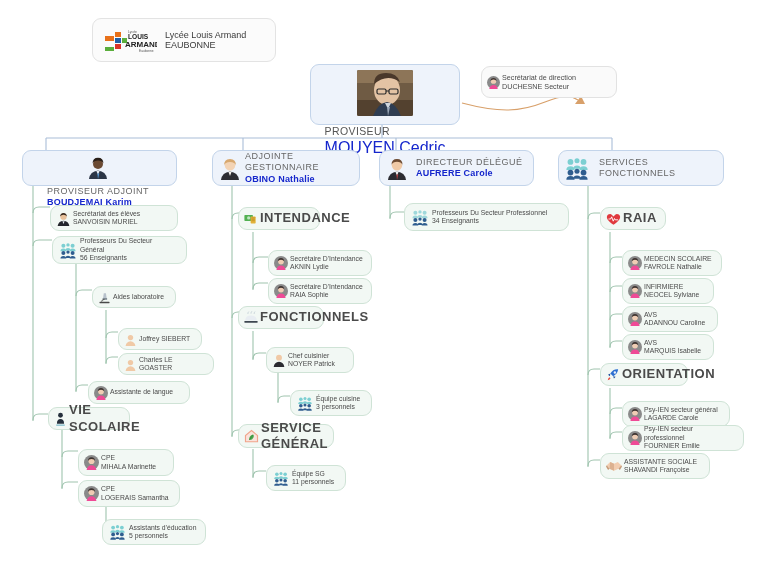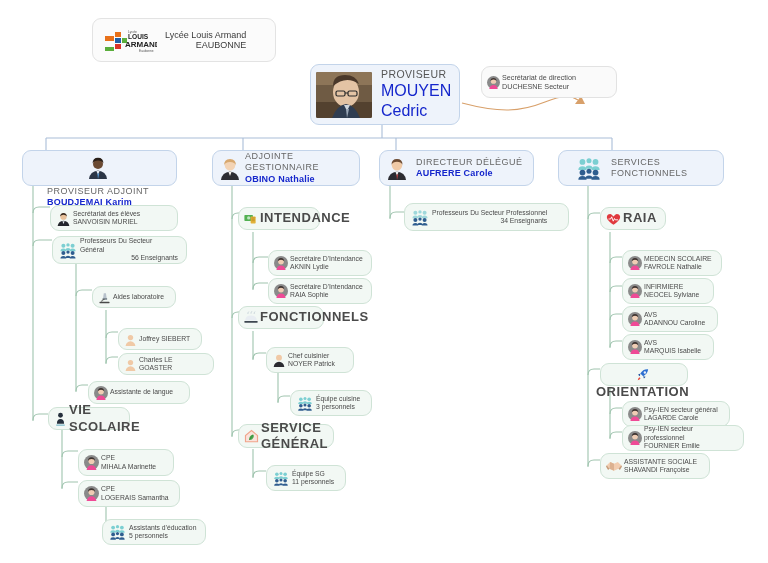--- a/index.html
+++ b/index.html
@@ -42,21 +42,21 @@
   
   .t-root-role{font-size:10.5px;color:#555;letter-spacing:.4px;}
   .t-root-name{font-size:16px;color:#1526cc;font-weight:normal;}
   .t-l2-role{font-size:9px;color:#666;letter-spacing:.5px;}
   .t-l2-name{font-size:9px;color:#1526cc;font-weight:bold;letter-spacing:.2px;}
   .t-sec{font-size:7.2px;color:#4a4a4a;}
   .t-cat{font-size:13px;color:#4a4a4a;letter-spacing:.5px;font-weight:bold;}
   .t-item{font-size:6.8px;color:#4a4a4a;}
   .t-logo1{font-size:9px;color:#3b3b3b;}
   .t-logo2{font-size:9px;color:#3b3b3b;}
-  .center{text-align:right;}
+  .center{text-align:left;}
 
   
   #logo-card{
     position:absolute;left:92px;top:18px;width:184px;height:44px;
     background:#fbfbfb;border:1px solid #e3e3e3;border-radius:9px;
     display:flex;align-items:center;gap:8px;padding:0 10px;box-sizing:border-box;
   }
   .logomark{width:54px;height:30px;position:relative;flex:none;}
 
   
@@ -171,21 +171,21 @@
         <text x="22" y="22" font-family="Liberation Sans, sans-serif" font-size="8" font-weight="bold" fill="#222">ARMAND</text>
         <text x="36" y="27" font-family="Liberation Sans, sans-serif" font-size="3.2" fill="#555">Eaubonne</text>
       </svg>
     </div>
     <div class="txt">
       <div class="t-logo1 center">Lycée Louis Armand</div>
       <div class="t-logo2 center">EAUBONNE</div>
     </div>
   </div>
 
-  <div class="node blue" style="left:310px;top:64px;width:150px;height:61px;padding:5px;gap:9px;">
+  <div class="node blue" style="left:310px;top:64px;width:150px;height:61px;padding:5px;gap:9px;flex-direction:column;">
     <div class="photo">
       <svg width="56" height="46" viewBox="0 0 56 46">
         <rect width="56" height="46" fill="#6f5b44"></rect>
         <rect x="0" y="0" width="56" height="13" fill="#8d7558"></rect>
         <rect x="0" y="30" width="56" height="16" fill="#53412f"></rect>
         <ellipse cx="30" cy="20" rx="13" ry="15" fill="#e3c3a4"></ellipse>
         <path d="M17,14 q13,-11 26,-2 q-3,-9 -14,-9 q-12,0 -12,11z" fill="#4a382a"></path>
         <rect x="20" y="19" width="9" height="5" rx="1.5" fill="none" stroke="#2a2a2a" stroke-width="1.2"></rect>
         <rect x="32" y="19" width="9" height="5" rx="1.5" fill="none" stroke="#2a2a2a" stroke-width="1.2"></rect>
         <path d="M29,21 h3" stroke="#2a2a2a" stroke-width="1.2"></path>
@@ -247,21 +247,21 @@
       <path d="M3,24 q1,-7.4 9,-8.4 q8,1 9,8.4z" fill="#2b2b31"></path>
       <path d="M10.3,15.6 l1.7,4.2 l1.7,-4.2z" fill="#f2f2f2"></path>
       <path d="M11.4,18.6 l0.6,5.4 l1.3,-5.4z" fill="#b24141"></path>
     </svg>
     <div class="txt">
       <div class="t-l2-role">DIRECTEUR DÉLÉGUÉ</div>
       <div class="t-l2-name">AUFRERE Carole</div>
     </div>
   </div>
 
-  <div class="node blue" style="left:558px;top:150px;width:166px;height:36px;gap:8px;padding-left:16px;">
+  <div class="node blue" style="left:558px;top:150px;width:166px;height:36px;gap:8px;padding-left:4px;">
     <svg class="av" width="28" height="23" viewBox="0 0 30 24">
       <circle cx="8" cy="5" r="3.1" fill="#7ccfd2"></circle>
       <circle cx="15" cy="3.6" r="2.7" fill="#7ccfd2"></circle>
       <circle cx="22" cy="5" r="3.1" fill="#7ccfd2"></circle>
       <path d="M3.6,13.6 q0,-4 4.4,-4 q4.4,0 4.4,4z" fill="#7ccfd2"></path>
       <path d="M11.2,12.4 q0,-3.6 3.8,-3.6 q3.8,0 3.8,3.6z" fill="#7ccfd2"></path>
       <path d="M17.6,13.6 q0,-4 4.4,-4 q4.4,0 4.4,4z" fill="#7ccfd2"></path>
       <circle cx="8" cy="16.4" r="3.1" fill="#2f5d8f"></circle>
       <circle cx="15" cy="15" r="2.7" fill="#2f5d8f"></circle>
       <circle cx="22" cy="16.4" r="3.1" fill="#2f5d8f"></circle>
@@ -600,21 +600,21 @@
       <circle cx="10" cy="8" r="4.1" fill="#f0cdb4"></circle>
       <path d="M5.4,8 q0,-5 4.6,-5 q4.6,0 4.6,5 q-1,-2.6 -4.6,-2.6 q-3.6,0 -4.6,2.6z" fill="#3d3330"></path>
       <path d="M3.4,20 q1.3,-6.3 6.6,-6.3 q5.3,0 6.6,6.3z" fill="#ef4a96"></path>
     </svg>
     <div class="txt">
       <div class="t-item">AVS</div>
       <div class="t-item">MARQUIS Isabelle</div>
     </div>
   </div>
 
-  <div class="node" style="left:600px;top:363px;width:88px;height:23px;flex-direction:column;">
+  <div class="node" style="left:600px;top:363px;width:88px;height:23px;">
     <svg class="av" width="14" height="14" viewBox="0 0 18 18">
       <path d="M15.6,1.6 q-6.6,-0.6 -10,5.4 l3.6,3.6 q6,-3.4 6.4,-9z" fill="#2d6fd1"></path>
       <circle cx="11.4" cy="5.8" r="1.5" fill="#e8f0fb"></circle>
       <path d="M5.6,7 L2.6,8.6 L5,10.6z" fill="#1c4f9c"></path>
       <path d="M9.2,10.6 L10.2,13.6 L12.4,11.2z" fill="#1c4f9c"></path>
       <path d="M4.6,12 q-1.8,0.6 -2.4,3.6 q3,-0.6 3.6,-2.4z" fill="#e84a3f"></path>
     </svg>
     <div class="txt">
       <div class="t-cat">ORIENTATION</div>
     </div>

